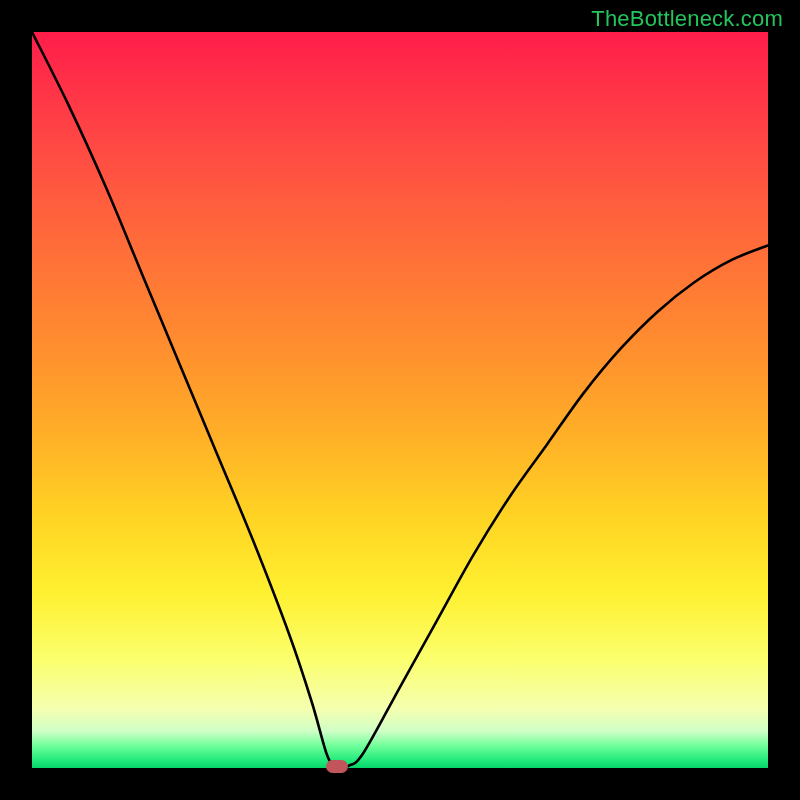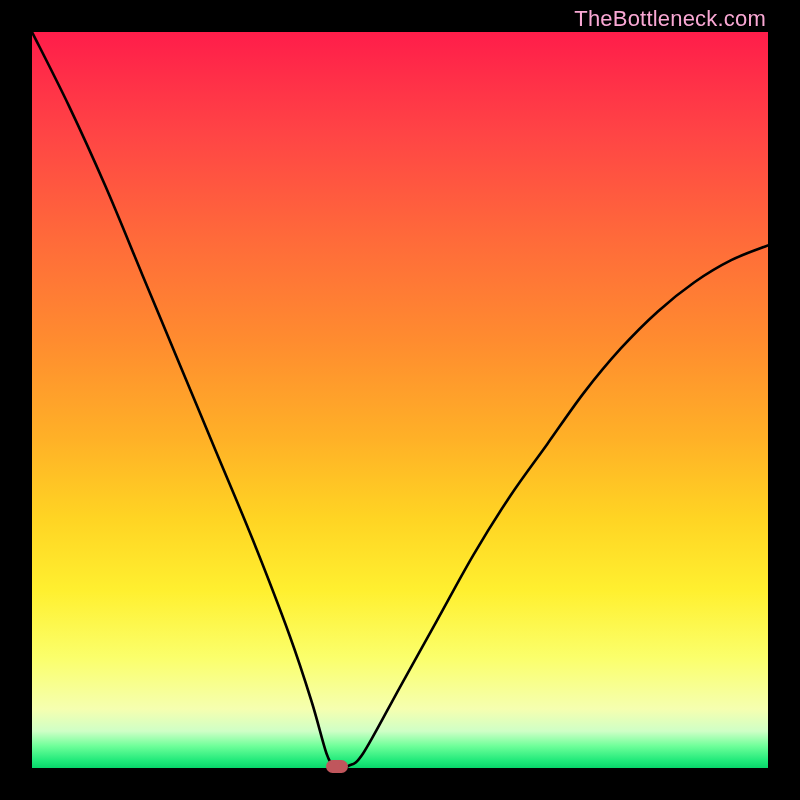--- a/index.html
+++ b/index.html
@@ -39,22 +39,22 @@
       #f5ffb0 92%,
       #cfffc6 95%,
       #6fff9a 97%,
       #20e97a 99%,
       #08d66a 100%
     );
   }
   .watermark {
     position: absolute;
     top: 6px;
-    right: 34px;
-    color: #f9a8d4;
+    right: 17px;
+    color: #22c55e;
     font-size: 22px;
     font-weight: 500;
     letter-spacing: 0.2px;
     user-select: none;
   }
   svg.curve {
     position: absolute;
     left: 0;
     top: 0;
     width: 736px;

